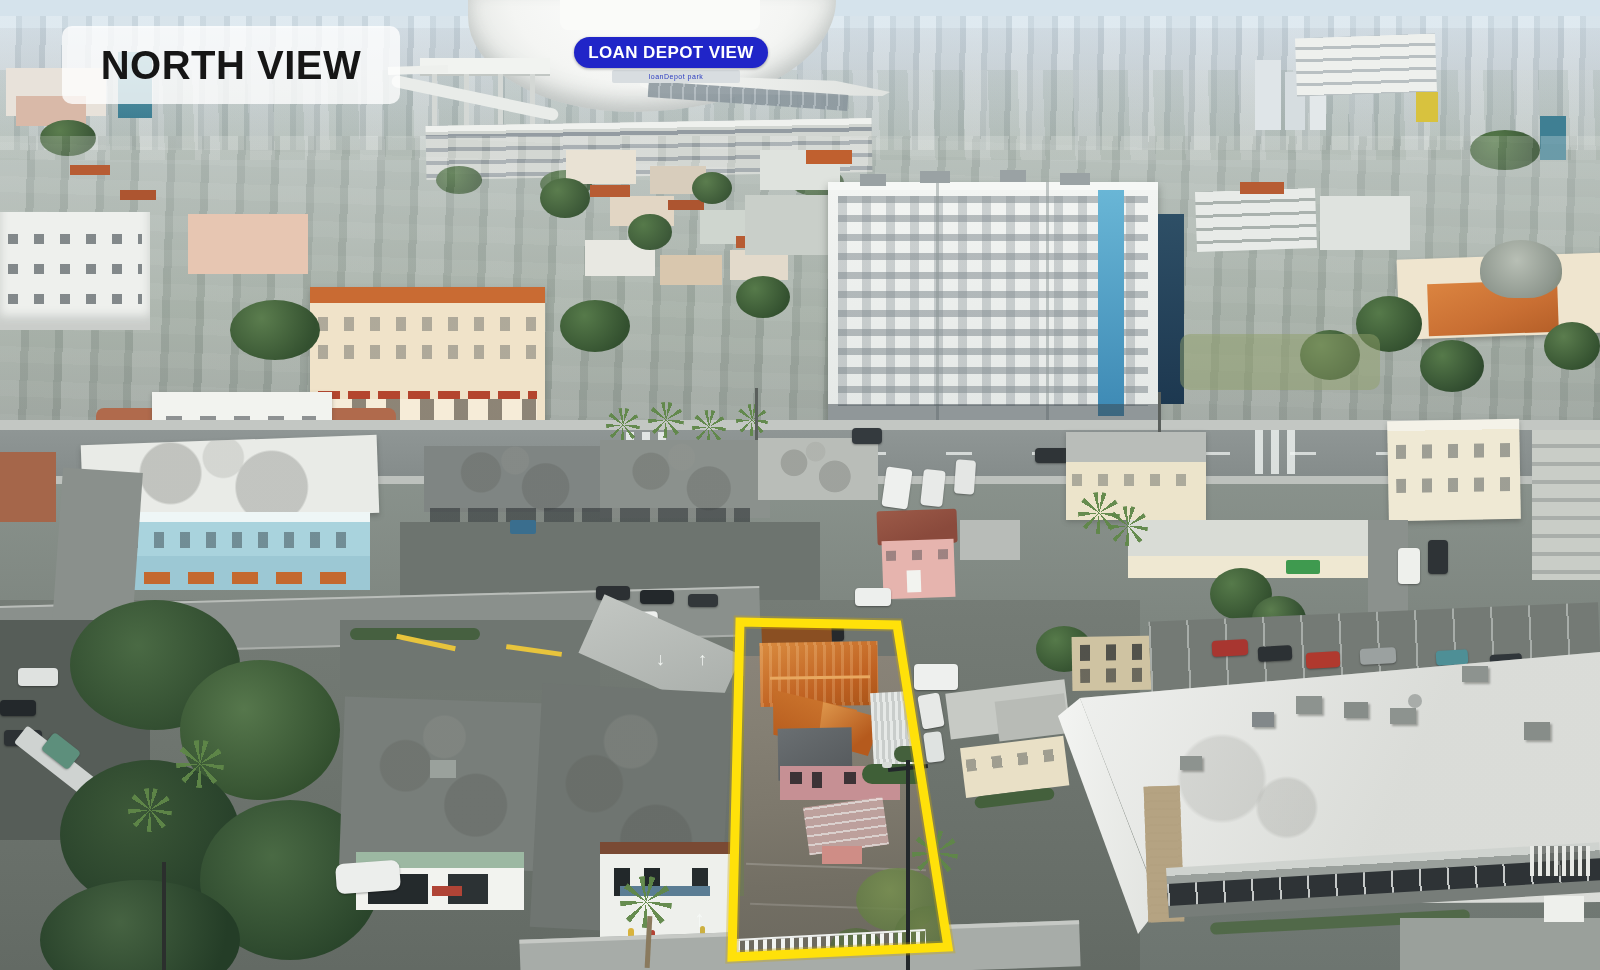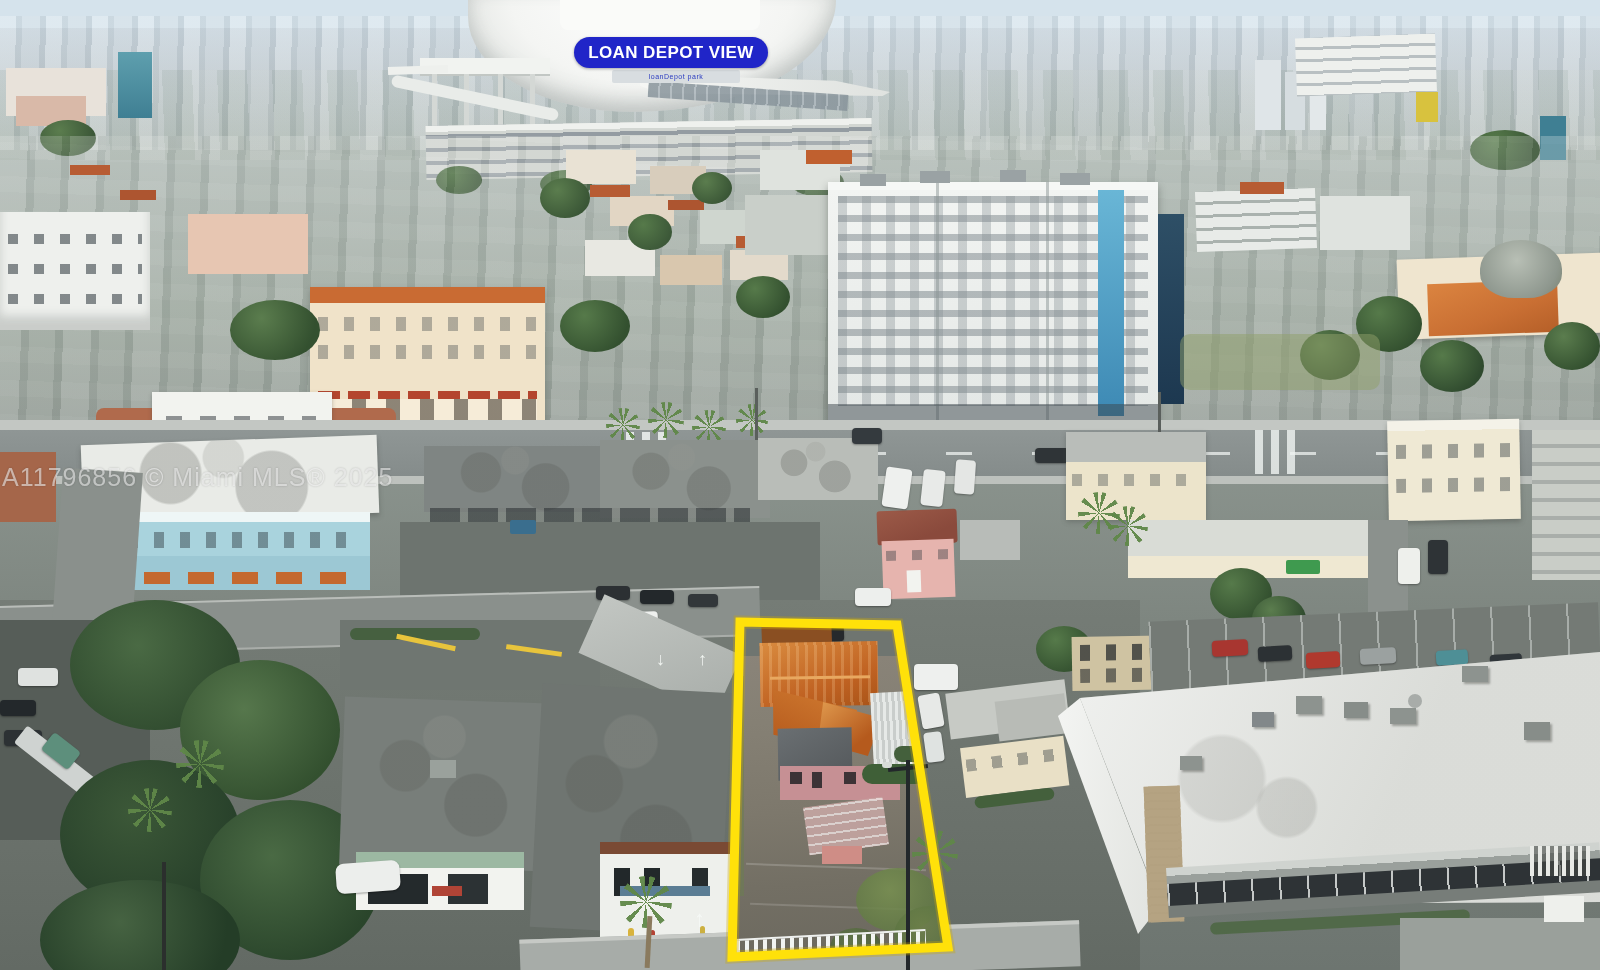--- a/index.html
+++ b/index.html
@@ -311,18 +311,20 @@
   <div class="a" style="left:1210px;top:916px;width:260px;height:12px;opacity:.8;transform:rotate(-3deg);background:#4a653f;border-radius:6px;"></div>
   <div class="a" style="left:1400px;top:918px;width:200px;height:52px;background:#9aa09b;"></div>
   <div class="a" style="left:1530px;top:846px;width:60px;height:30px;background:repeating-linear-gradient(90deg,#e8eae6 0 4px,rgba(70,74,70,.6) 4px 8px);"></div>
   <div class="a" style="left:1544px;top:896px;width:40px;height:26px;background:#eef0ec;"></div>
 
   <svg class="a" style="left:0;top:0;width:1600px;height:970px;z-index:40;" viewBox="0 0 1600 970">
     <polygon points="740,622 897,625 948,947 732,957" fill="none" stroke="#C8A50A" stroke-width="13" stroke-linejoin="miter" opacity="0.35"></polygon>
     <polygon points="740,622 897,625 948,947 732,957" fill="none" stroke-width="9" stroke-linejoin="miter" stroke="#FFE10A"></polygon>
   </svg>
 
+  <div class="a badge" style="left: 62px; top: 26px; width: 338px; height: 78px; z-index: 50; background-color: rgba(255, 255, 255, 0.78);">
+    <span style="font-size: 40px; font-weight: 800; color: rgb(22, 22, 22);">NORTH VIEW</span>
+  </div>
   <div class="a pill" style="left: 574px; top: 37px; width: 194px; height: 31px; z-index: 50; background-color: rgb(32, 37, 200);">
     <span style="font-size: 17px; font-weight: 700; color: rgb(255, 255, 255);">LOAN DEPOT VIEW</span>
   </div>
-  <div class="a wm" style="left: 2px; top: 463px; font-size: 25px; z-index: 50; color: rgba(255, 255, 255, 0.55);">A11796856 © Miami MLS® 2025</div>
 
 </div>
 
 </body></html>

